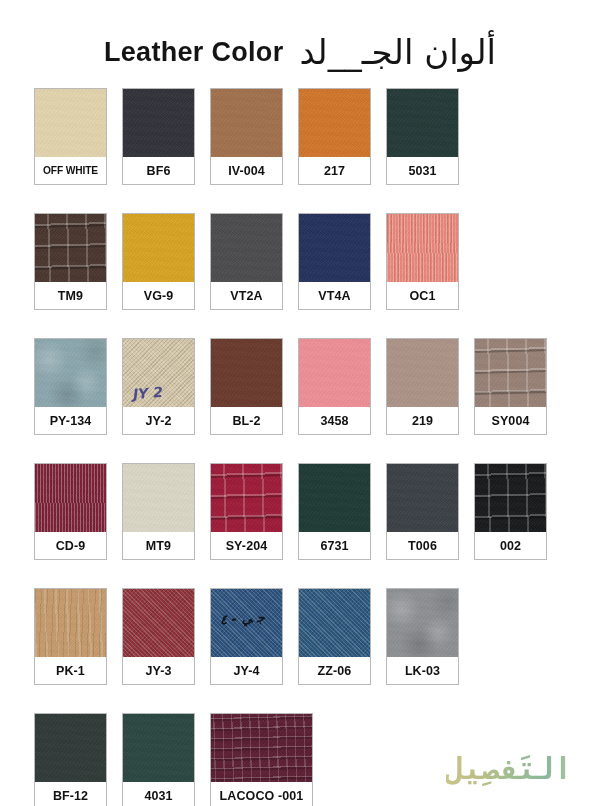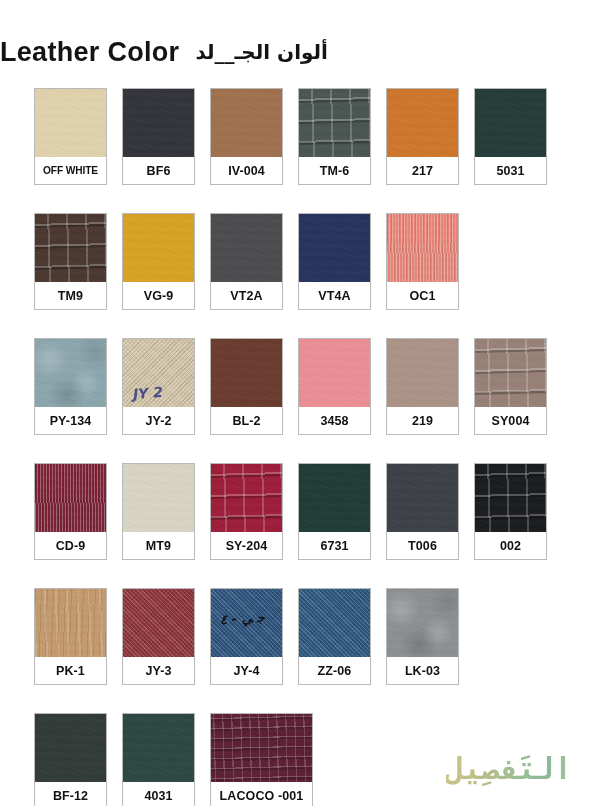--- a/index.html
+++ b/index.html
@@ -18,33 +18,33 @@
     height: 806px;
     position: relative;
     background: #ffffff;
   }
 
   
   #header {
     height: 88px;
     display: flex;
     align-items: center;
-    justify-content: flex-start;
+    justify-content: center;
     gap: 16px;
     padding-top: 16px;
   }
   .title-en {
     font-size: 27px;
     font-weight: bold;
     color: #141414;
     letter-spacing: 0.3px;
   }
   .title-ar {
-    font-size: 20px;
-    font-weight: bold;
+    font-size: 34px;
+    font-weight: normal;
     color: #141414;
     direction: rtl;
     font-family: "DejaVu Sans", sans-serif;
   }
 
   
   #grid {
     position: relative;
     padding: 0 34px;
   }
@@ -219,24 +219,20 @@
         </div>
         <div class="swatch-card">
           <div class="swatch-color" style="background: rgb(50, 50, 58);"></div>
           <div class="swatch-label">BF6</div>
         </div>
         <div class="swatch-card">
           <div class="swatch-color" style="background: rgb(161, 113, 77);"></div>
           <div class="swatch-label">IV-004</div>
         </div>
         <div class="swatch-card">
-          <div class="swatch-color croc coarse" style="background: rgb(74, 85, 81);"></div>
-          <div class="swatch-label">TM-6</div>
-        </div>
-        <div class="swatch-card">
           <div class="swatch-color" style="background: rgb(210, 118, 43);"></div>
           <div class="swatch-label">217</div>
         </div>
         <div class="swatch-card">
           <div class="swatch-color" style="background: rgb(36, 59, 56);"></div>
           <div class="swatch-label">5031</div>
         </div>
       </div>
       <div class="row">
         <div class="swatch-card">

